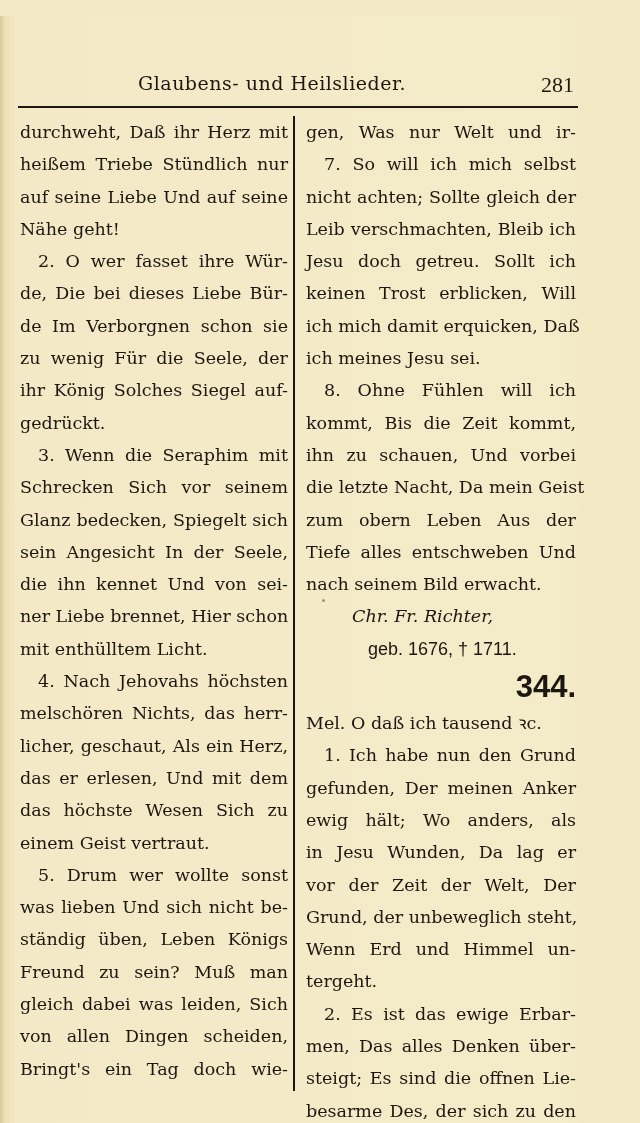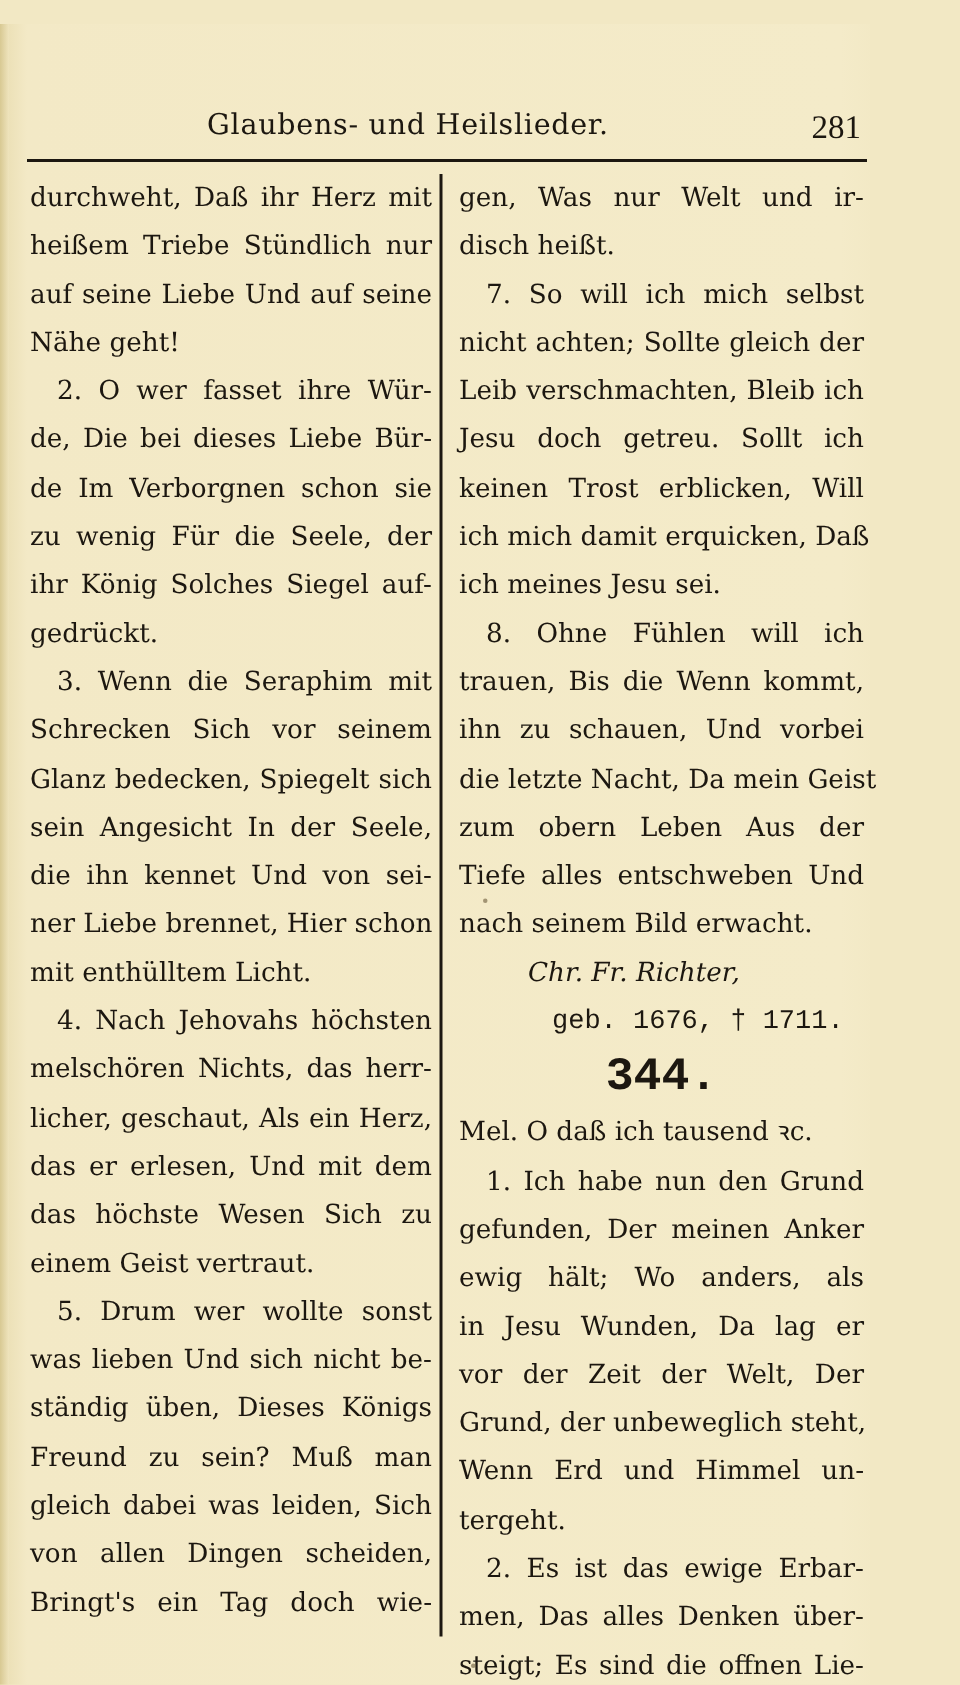--- a/index.html
+++ b/index.html
@@ -40,25 +40,25 @@
     .col-left { left: 20px; width: 268px; }
     .col-right { left: 306px; width: 270px; }
     .col-divider {
       position: absolute; left: 293px; top: 100px; width: 2px; height: 975px;
       background: #1c1710;
     }
     .line { display: block; height: 32.3px; text-align: justify; text-align-last: justify; }
     .line.last { text-align-last: left; }
     .line.indent { padding-left: 18px; }
     .line.attrib-1 { padding-left: 46px; text-align-last: left; font-style: italic; }
-    .line.attrib-2 { padding-left: 62px; text-align-last: left; font-family: Liberation Mono, monospace; font-size: 18px; }
+    .line.attrib-2 { padding-left: 62px; text-align-last: left; font-family: Liberation Sans, sans-serif; font-size: 18px; }
     .hymn-number {
-      display: block; text-align: center; font-weight: bold; font-size: 31px;
+      display: block; text-align: right; font-weight: bold; font-size: 31px;
       height: 40px; line-height: 40px; margin: 2px 0 0 0;
-      font-family: Liberation Mono, monospace;
+      font-family: Liberation Sans, sans-serif;
     }
     .speck { position: absolute; width: 3px; height: 3px; border-radius: 50%; background: #6b5a3a; opacity: 0.6; }
   </style>
 </head>
 <body>
 
 <div class="page">
   <div class="left-edge"></div>
 
   <div class="header">
@@ -86,42 +86,41 @@
     <span class="line">ner Liebe brennet, Hier schon</span>
     <span class="line last">mit enthülltem Licht.</span>
     <span class="line indent">4. Nach Jehovahs höchsten</span>
     <span class="line">melschören Nichts, das herr-</span>
     <span class="line">licher, geschaut, Als ein Herz,</span>
     <span class="line">das er erlesen, Und mit dem</span>
     <span class="line">das höchste Wesen Sich zu</span>
     <span class="line last">einem Geist vertraut.</span>
     <span class="line indent">5. Drum wer wollte sonst</span>
     <span class="line">was lieben Und sich nicht be-</span>
-    <span class="line">ständig üben, Dieses Königs</span>
+    <span class="line">ständig üben, Leben Königs</span>
     <span class="line">Freund zu sein? Muß man</span>
     <span class="line">gleich dabei was leiden, Sich</span>
     <span class="line">von allen Dingen scheiden,</span>
     <span class="line">Bringt's ein Tag doch wie-</span>
 
   </div>
 
   <div class="col-divider"></div>
 
   <div class="column col-right">
     <span class="line">gen, Was nur Welt und ir-</span>
-    <span class="line last">disch heißt.</span>
     <span class="line indent">7. So will ich mich selbst</span>
     <span class="line">nicht achten; Sollte gleich der</span>
     <span class="line">Leib verschmachten, Bleib ich</span>
     <span class="line">Jesu doch getreu. Sollt ich</span>
     <span class="line">keinen Trost erblicken, Will</span>
     <span class="line">ich mich damit erquicken, Daß</span>
     <span class="line last">ich meines Jesu sei.</span>
     <span class="line indent">8. Ohne Fühlen will ich</span>
-    <span class="line">trauen, Bis die Wenn kommt,</span>
+    <span class="line">kommt, Bis die Zeit kommt,</span>
     <span class="line">ihn zu schauen, Und vorbei</span>
     <span class="line">die letzte Nacht, Da mein Geist</span>
     <span class="line">zum obern Leben Aus der</span>
     <span class="line">Tiefe alles entschweben Und</span>
     <span class="line last">nach seinem Bild erwacht.</span>
 
     <span class="line attrib-1">Chr. Fr. Richter,</span>
     <span class="line attrib-2">geb. 1676, † 1711.</span>
 
     <span class="hymn-number">344.</span>

